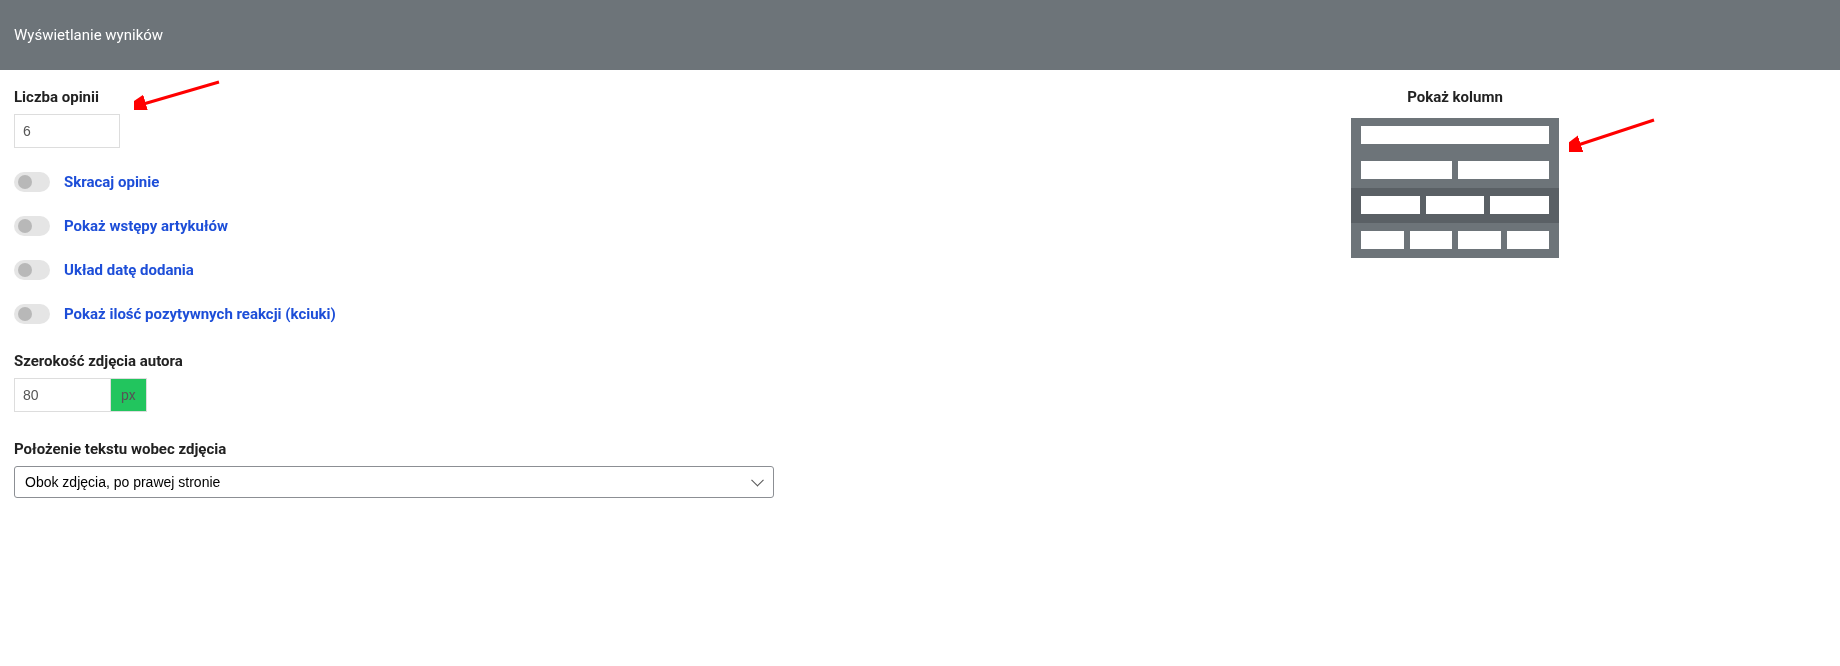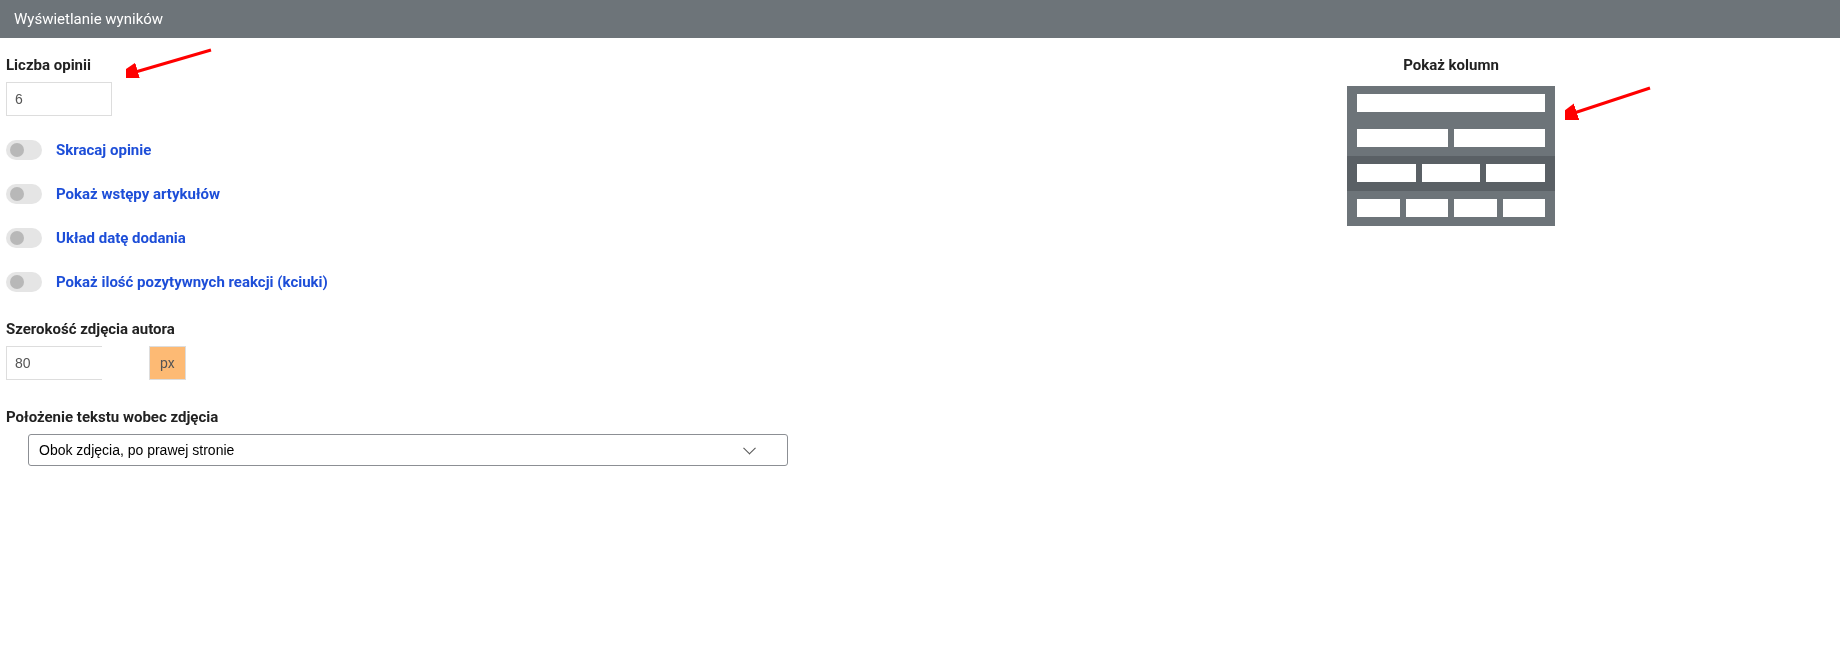--- a/index.html
+++ b/index.html
@@ -1,32 +1,32 @@
 <!DOCTYPE html>
 <html><head>
 <meta charset="utf-8">
 <style>
 * { box-sizing: border-box; margin: 0; padding: 0; }
 body { font-family: -apple-system, BlinkMacSystemFont, "Segoe UI", Roboto, Arial, sans-serif; font-size: 14px; color: #222; background: #fff; width: 1840px; }
-.header-bar { background: #6d7479; color: #fff; padding: 10px 14px; font-size: 15px; }
-.content { display: flex; padding: 18px 14px 30px 6px; }
+.header-bar { background: #6d7479; color: #fff; padding: 26px 14px; font-size: 15px; }
+.content { display: flex; padding: 18px 14px 30px 14px; }
 .left-col { flex: 0 0 780px; }
 .right-col { flex: 1; display: flex; flex-direction: column; align-items: center; padding-left: 290px; position: relative; }
 .field-label { font-weight: 700; margin-bottom: 8px; font-size: 15px; color: #222; }
 .text-input { border: 1px solid #ddd; padding: 6px 8px; font-size: 14px; width: 106px; height: 34px; color: #555; }
 .toggle-row { display: flex; align-items: center; margin: 24px 0; }
 .toggle { position: relative; width: 36px; height: 20px; background: #e5e5e5; border-radius: 10px; margin-right: 14px; cursor: pointer; }
 .toggle .knob { position: absolute; left: 4px; top: 3px; width: 14px; height: 14px; border-radius: 50%; background: #b8b8b8; transition: left .15s; }
 .toggle-label { font-weight: 700; font-size: 15px; color: #1d4ed8; }
 .section { margin-top: 28px; }
-.input-suffix-group { display: flex; gap: 47px; }
+.input-suffix-group { display: flex; }
 .input-suffix-group .text-input { width: 96px; border-right: none; }
-.suffix { border: 1px solid #ddd; background: #fdba74; color: #555; display: flex; align-items: center; padding: 0 10px; font-size: 14px; }
+.suffix { border: 1px solid #ddd; background: #22c55e; color: #555; display: flex; align-items: center; padding: 0 10px; font-size: 14px; }
 .select-wrap { position: relative; width: 760px; }
-.select-box { width: 100%; border: 1px solid #8c8f94; border-radius: 3px; padding: 7px 30px 7px 10px; font-size: 14px; background: #fff; appearance: none; -webkit-appearance: none; cursor: pointer; margin-left: 22px; }
+.select-box { width: 100%; border: 1px solid #8c8f94; border-radius: 3px; padding: 7px 30px 7px 10px; font-size: 14px; background: #fff; appearance: none; -webkit-appearance: none; cursor: pointer; }
 .select-wrap::after { content: ""; position: absolute; right: 12px; top: 50%; width: 8px; height: 8px; border-right: 1.5px solid #555; border-bottom: 1.5px solid #555; transform: translateY(-70%) rotate(45deg); pointer-events: none; }
 .right-title { font-weight: 700; font-size: 15px; margin-bottom: 12px; color: #222; }
 .layout-picker { width: 208px; }
 .layout-option { background: #6d7479; padding: 8px 10px; display: flex; gap: 6px; cursor: pointer; border-bottom: 1px solid #fff0; }
 .layout-option.selected { box-shadow: inset 0 0 0 2px #5a6065; background: #5a6065; }
 .layout-option .cell { background: #fff; height: 18px; flex: 1; }
 .arrow-anno { position: absolute; pointer-events: none; }
 .arrow-anno svg { display: block; }
 .left-arrow-wrap { position: relative; }
 </style>

